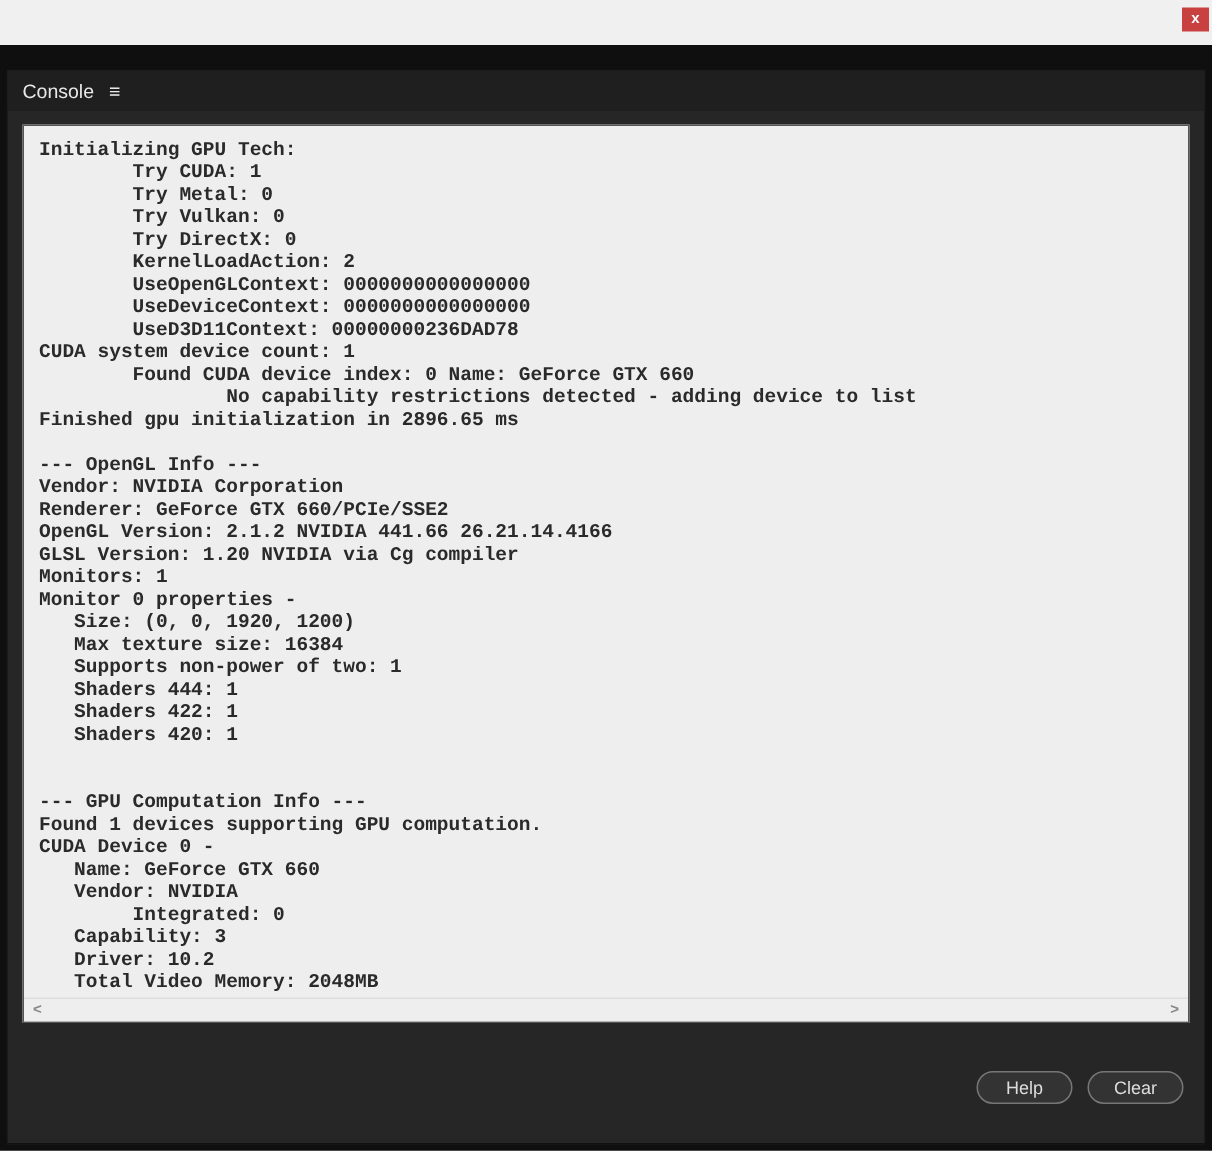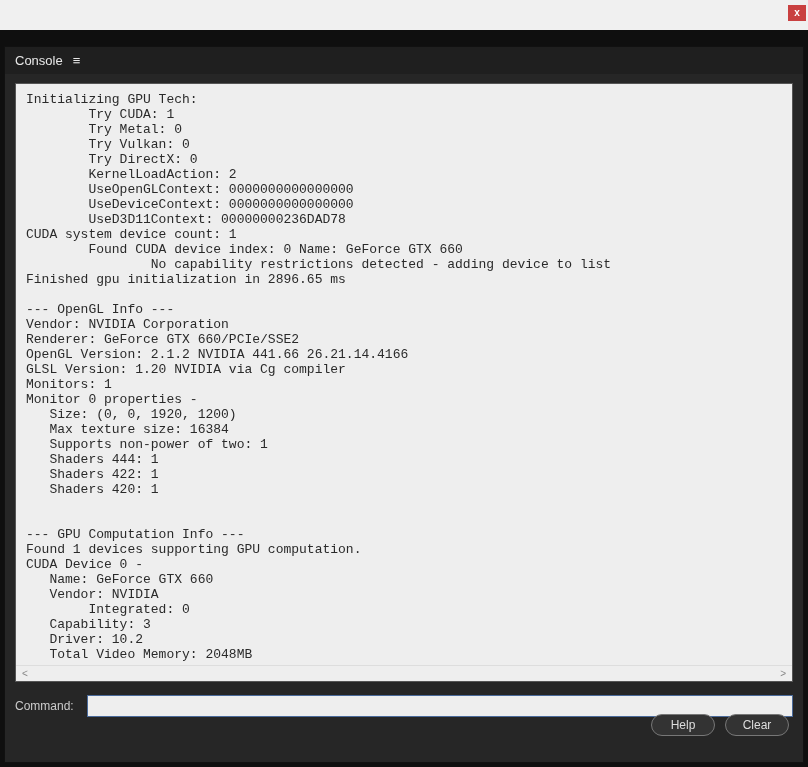--- a/index.html
+++ b/index.html
@@ -64,20 +64,21 @@
     font-size: 13px;
     cursor: pointer;
     letter-spacing: -1px;
   }
   .console-body {
     position: absolute;
     top: 36px;
     left: 10px;
     right: 10px;
     bottom: 80px;
+    font-weight: bold;
   }
   .output-area {
     width: 100%;
     height: 100%;
     background: #eeeeee;
     color: #222;
     border: 1px solid #555;
     position: relative;
     overflow: hidden;
   }
@@ -217,24 +218,20 @@
    Driver: 10.2
    Total Video Memory: 2048MB</div>
         </div>
         <div class="h-scroll-stub">
           <span>&lt;</span>
           <span>&gt;</span>
         </div>
       </div>
     </div>
 
-    <div class="command-row">
-      <span class="command-label">Command:</span>
-      <input type="text" class="command-input" value="" style="">
-    </div>
 
     <div class="button-row">
       <button class="dlg-button">Help</button>
       <button class="dlg-button">Clear</button>
     </div>
 
   </div>
 </div>
 
 </body></html>

